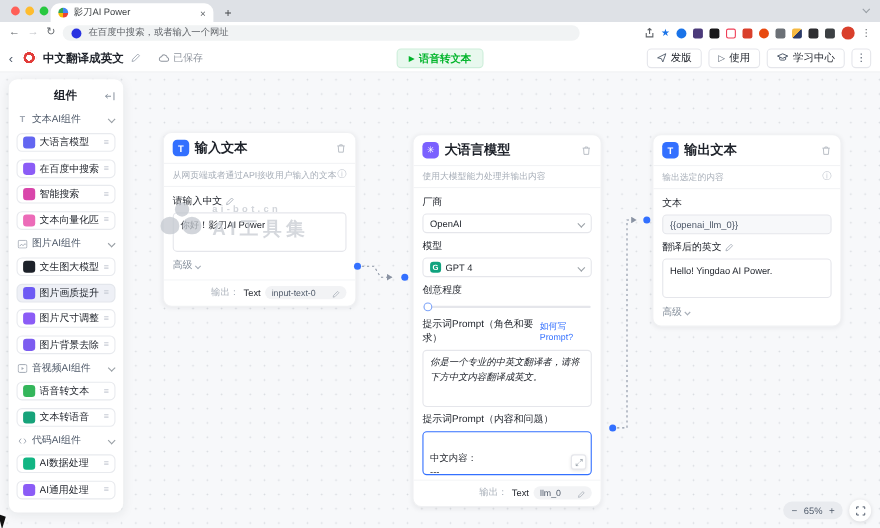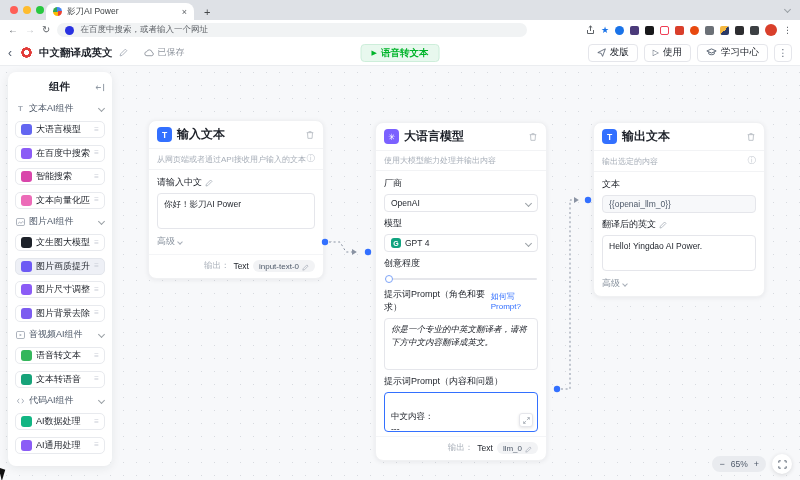--- a/index.html
+++ b/index.html
@@ -85,21 +85,21 @@
   .expand-btn { position:absolute; right:4px; bottom:4px; width:14px; height:14px; background:#fff; border:1px solid #e5e6eb; border-radius:3px; box-shadow:0 1px 3px rgba(31,35,41,.12); display:flex; align-items:center; justify-content:center; }
   .adv { display:flex; align-items:center; gap:3px; font-size:9px; color:#86909c; margin:6px 0 2px; }
   .adv .chev { border-color:#a7aeb8; width:4px; height:4px; }
   .slider { position:relative; height:8px; margin:5px 1px 3px; }
   .slider .track { position:absolute; left:0; right:0; top:3px; height:2px; background:#e5e6eb; border-radius:2px; }
   .slider .thumb { position:absolute; left:0; top:0; width:8px; height:8px; background:#fff; border:1.5px solid #7ea4f8; border-radius:50%; }
   .link { margin-left:auto; color:#3370ff; font-size:8px; }
   .n-foot { display:flex; align-items:center; justify-content:flex-end; gap:4px; padding:5px 8px 6px; border-top:1px solid #f4f5f7; font-size:8.5px; }
   .out-lab { color:#a7aeb8; }
   .out-type { color:#1d2129; }
-  .out-pill { background:#f2f3f5; border-radius:8px; padding:1.5px 6px; color:#4e5969; display:flex; align-items:flex-end; gap:3px; font-size:8px; }
+  .out-pill { background:#f2f3f5; border-radius:8px; padding:1.5px 6px; color:#4e5969; display:flex; align-items:flex-end; gap:15px; font-size:8px; }
   .pencil { color:#a7aeb8; }
 
   
   .watermark { position:absolute; left:146px; top:118px; z-index:50; display:flex; align-items:center; gap:7px; opacity:.75; pointer-events:none; }
   .wm-logo { position:relative; width:40px; height:36px; }
   .wm-logo .b1 { position:absolute; left:13px; top:0; width:13px; height:13px; border-radius:50%; background:#c3c8cf; }
   .wm-logo .b2 { position:absolute; left:0; top:13px; width:17px; height:16px; border-radius:50% 50% 45% 45%; background:#c3c8cf; }
   .wm-logo .b3 { position:absolute; left:20px; top:13px; width:17px; height:16px; border-radius:50% 50% 45% 45%; background:#c3c8cf; }
   .wm-domain { font-size:8.5px; font-weight:bold; letter-spacing:3px; color:#c3c8cf; }
   .wm-name { font-size:17px; font-weight:bold; letter-spacing:4px; color:#c7cbd2; margin-top:2px; }
@@ -444,20 +444,31 @@
             </svg>
         </div>
         <div class="ta" style="height:36px;">Hello! Yingdao AI Power.</div>
         <div class="adv">
           <span>高级</span>
             <span class="chev"></span>
         </div>
       </div>
     </div>
 
+    <div class="watermark">
+      <div class="wm-logo">
+          <span class="b1"></span>
+          <span class="b2"></span>
+          <span class="b3"></span>
+        </div>
+      <div>
+        <div class="wm-domain">ai-bot.cn</div>
+        <div class="wm-name">AI工具集</div>
+      </div>
+    </div>
 
     <div class="zoomctl">
       <span class="zbtn">−</span>
       <span class="zoom-level">65%</span>
       <span class="zbtn">+</span>
     </div>
     <div class="fsbtn">
       <svg class="icon-svg" width="9" height="9" viewBox="0 0 11 11">
           <path d="M1 3.4V1h2.4M7.6 1H10v2.4M10 7.6V10H7.6M3.4 10H1V7.6" fill="none" stroke="#4e5969" stroke-width="1.1"></path>
         </svg>

